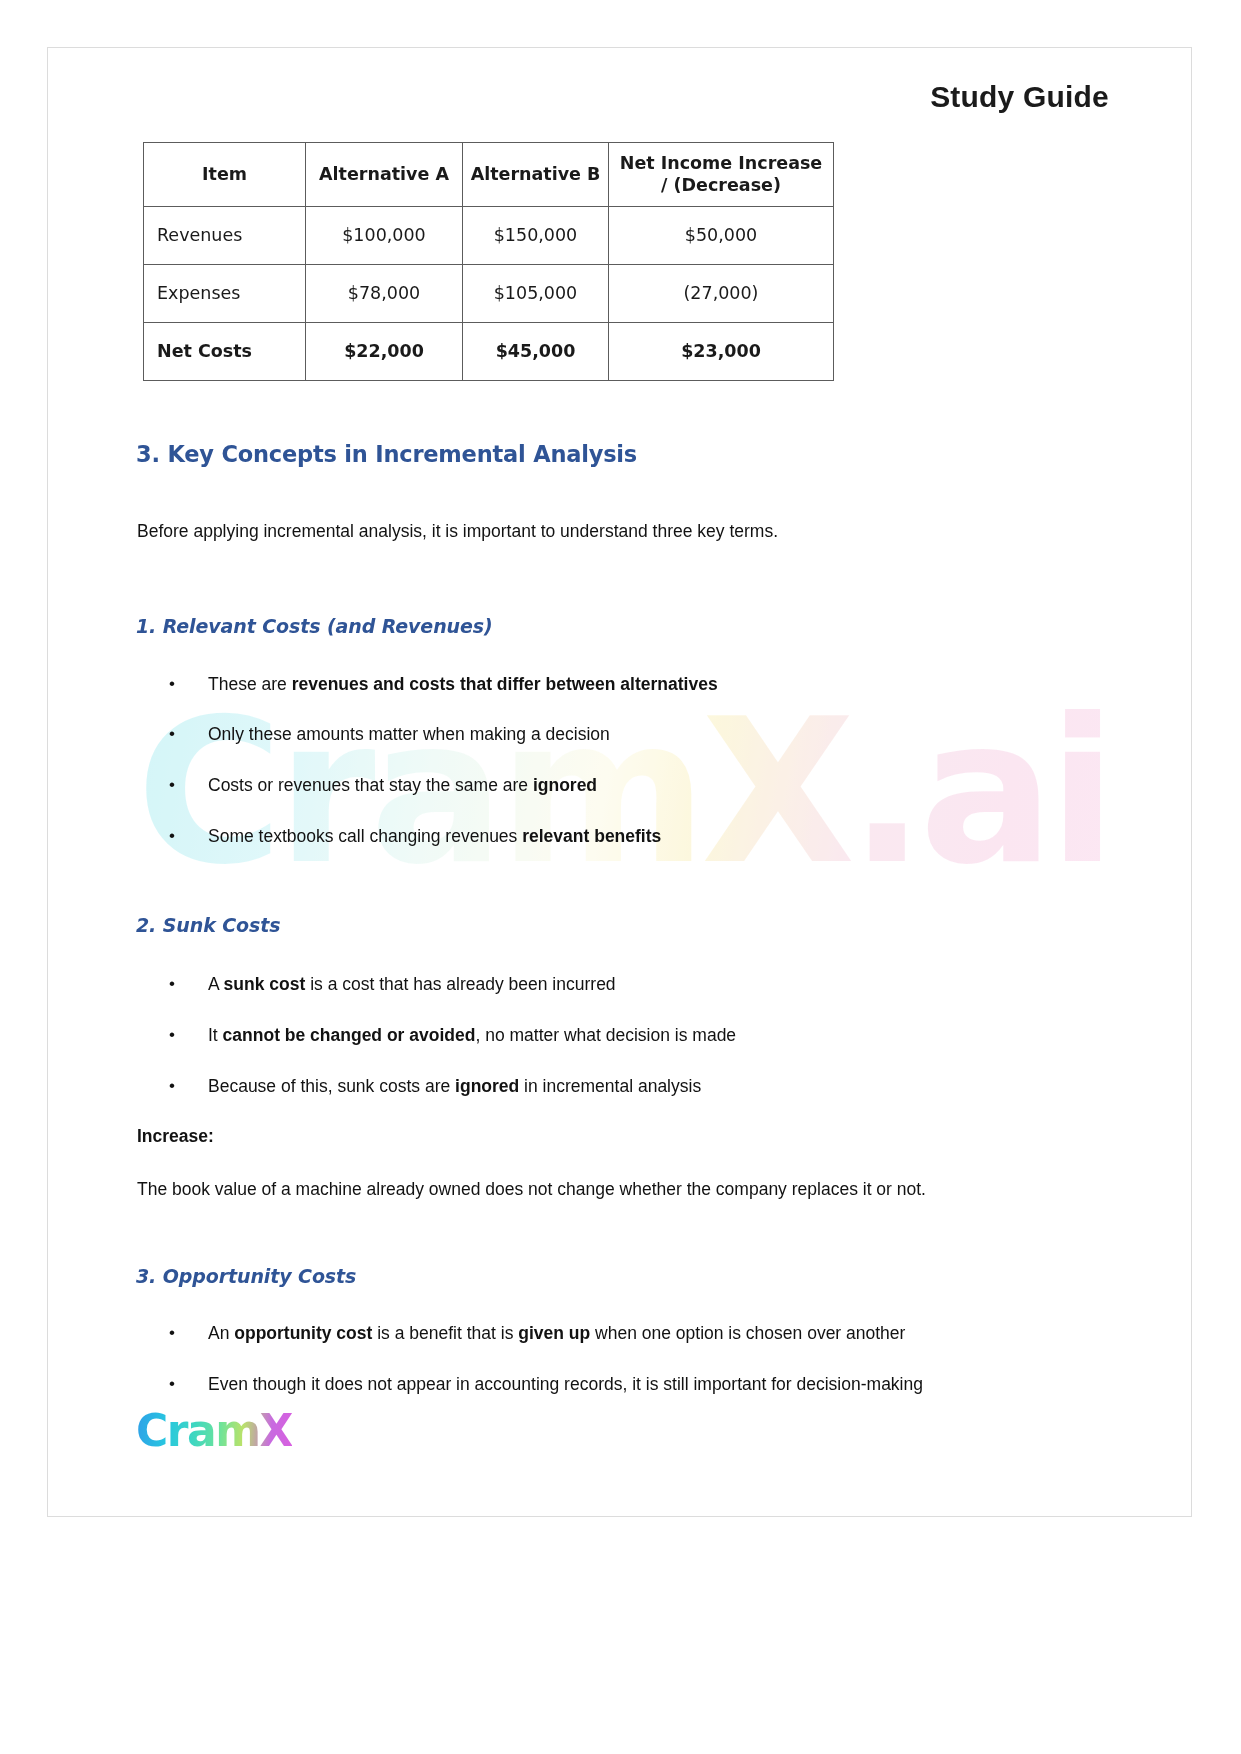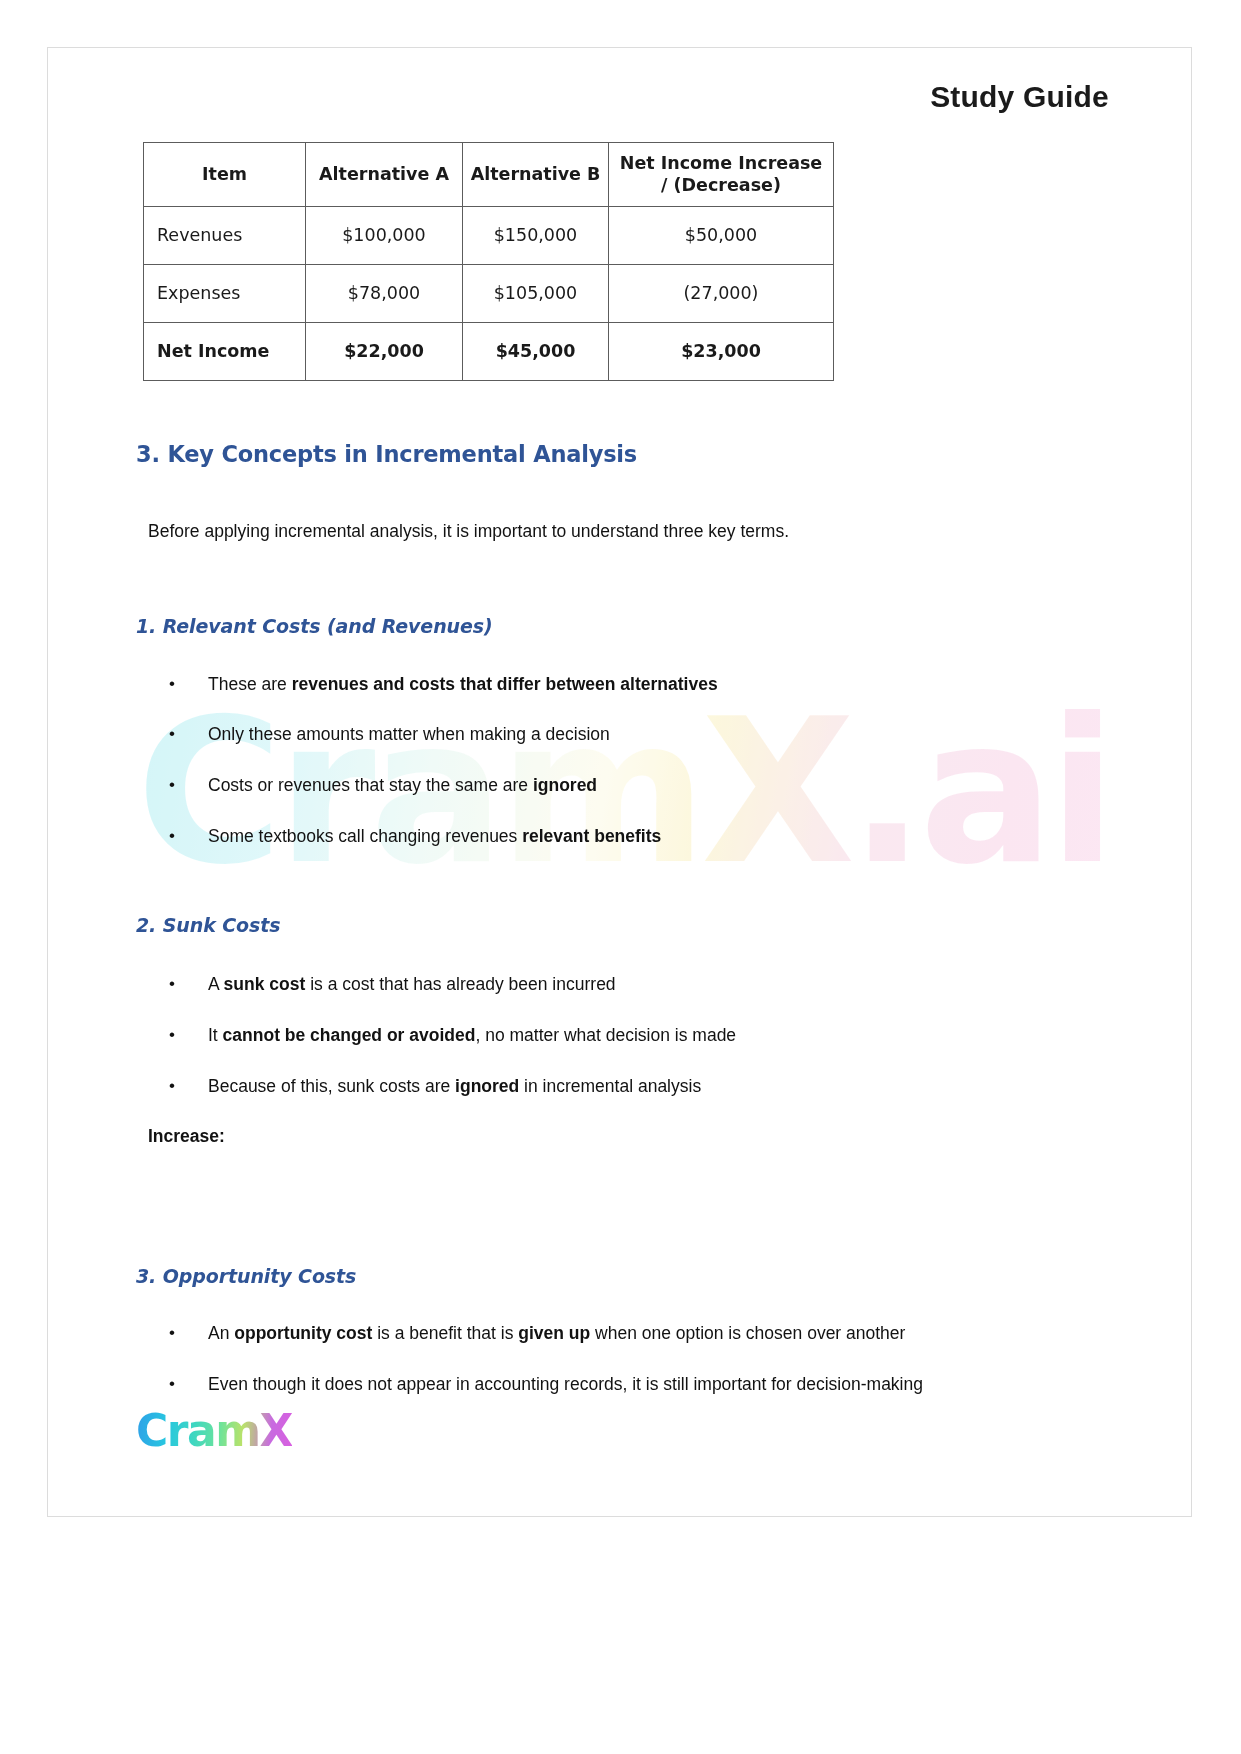--- a/index.html
+++ b/index.html
@@ -137,21 +137,21 @@
     left: 88px;
     font-family: "DejaVu Sans", sans-serif;
     font-size: 19px;
     font-weight: bold;
     font-style: italic;
     color: #2f5496;
     letter-spacing: -0.1px;
   }
   .para {
     position: absolute;
-    left: 100px;
+    left: 89px;
     font-size: 17.5px;
     color: #121212;
     line-height: 1.35;
   }
   .para.bold { font-weight: bold; }
 
   .bullet {
     position: absolute;
     left: 88px;
     width: 980px;
@@ -241,21 +241,21 @@
             <td>$150,000</td>
             <td>$50,000</td>
           </tr>
           <tr>
             <td class="lbl">Expenses</td>
             <td>$78,000</td>
             <td>$105,000</td>
             <td>(27,000)</td>
           </tr>
           <tr class="total">
-            <td class="lbl">Net Income</td>
+            <td class="lbl">Net Costs</td>
             <td>$22,000</td>
             <td>$45,000</td>
             <td>$23,000</td>
           </tr>
         </tbody>
       </table>
     </div>
 
     <div class="h2" style="top:393px">3. Key Concepts in Incremental Analysis</div>
 
@@ -295,20 +295,21 @@
       <span class="btext"><span>It </span><b>cannot be changed or avoided</b><span>, no matter what decision is made</span></span>
     </div>
 
     <div class="bullet" style="top:1027px">
       <span class="dot">•</span>
       <span class="btext"><span>Because of this, sunk costs are </span><b>ignored</b><span> in incremental analysis</span></span>
     </div>
 
     <div class="para bold" style="top:1077px">Increase:</div>
 
+    <div class="para" style="top:1130px">The book value of a machine already owned does not change whether the company replaces it or not.</div>
 
     <div class="h3" style="top:1217px">3. Opportunity Costs</div>
 
     <div class="bullet" style="top:1274px">
       <span class="dot">•</span>
       <span class="btext"><span>An </span><b>opportunity cost</b><span> is a benefit that is </span><b>given up</b><span> when one option is chosen over another</span></span>
     </div>
 
     <div class="bullet" style="top:1325px">
       <span class="dot">•</span>

